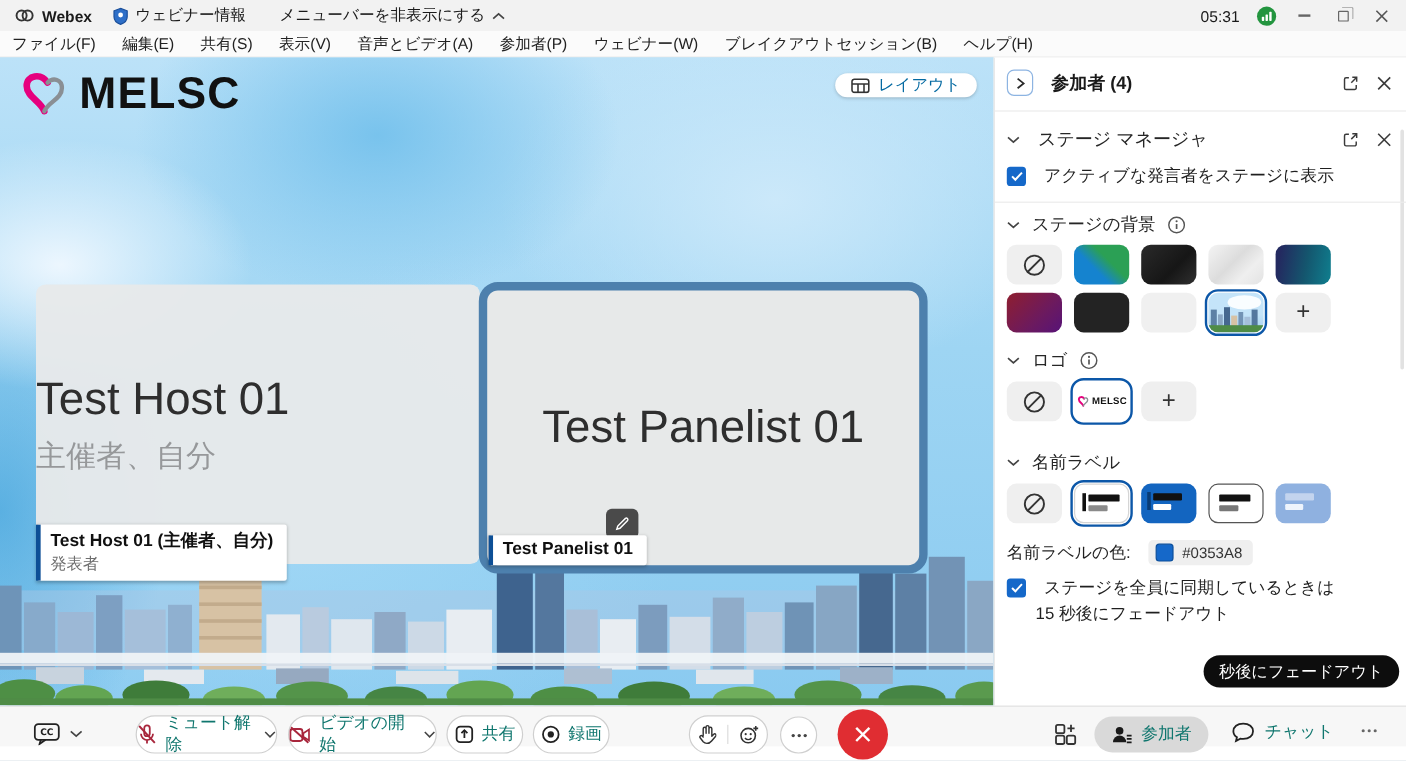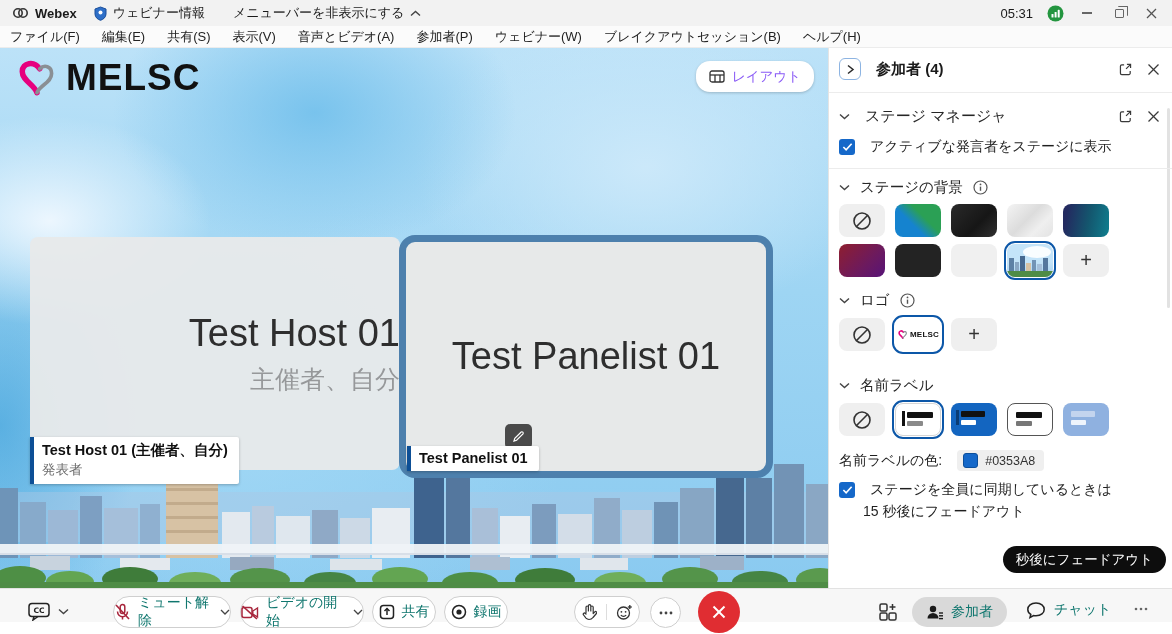--- a/index.html
+++ b/index.html
@@ -32,26 +32,26 @@
       radial-gradient(ellipse 330px 220px at 78% 22%, rgba(205,233,250,.95), rgba(205,233,250,0) 70%),
       radial-gradient(ellipse 260px 180px at 55% 45%, rgba(170,218,246,.9), rgba(170,218,246,0) 70%),
       radial-gradient(ellipse 200px 300px at 0% 70%, rgba(70,165,220,.75), rgba(70,165,220,0) 70%),
       radial-gradient(ellipse 420px 260px at 30% 75%, rgba(160,215,245,.85), rgba(160,215,245,0) 75%),
       linear-gradient(180deg,#bce2f8 0%,#9ed5f3 45%,#8acaf0 100%); }
   .skyline { position:absolute; left:0; bottom:0; }
 
   .brand { position:absolute; top:8px; left:14px; display:flex; align-items:center; gap:8px; }
   .brand-text { font-size:37px; font-weight:800; color:#111; letter-spacing:1px; }
 
-  .layout-btn { position:absolute; top:13px; right:14px; height:31px; background:#fff; border-radius:14px;
-                display:flex; align-items:center; gap:7px; padding:0 13px; font-size:13.5px; color:#8b5cf6;
+  .layout-btn { position:absolute; top:13px; right:14px; height:20px; background:#fff; border-radius:14px;
+                display:flex; align-items:center; gap:7px; padding:0 13px; font-size:13.5px; color:#0369a1;
                 box-shadow:0 1px 3px rgba(0,0,0,.2); cursor:default; }
 
   .tile-host { position:absolute; left:30px; top:189px; width:370px; height:233px; background:rgba(231,233,234,.96);
-               border-radius:8px; display:flex; flex-direction:column; align-items:flex-end; justify-content:center; gap:8px; }
+               border-radius:8px; display:flex; flex-direction:column; align-items:flex-start; justify-content:center; gap:8px; }
   .tile-name { font-size:38px; color:#2e2e2e; }
   .tile-sub { font-size:25px; color:#96989a; }
 
   .tile-panelist { position:absolute; left:399px; top:187px; width:374px; height:243px; background:#e7e9e9;
                    border:7px solid #4d80ad; border-radius:16px; display:flex; align-items:center; justify-content:center; }
 
   .name-label { position:absolute; background:#fff; border-left:4px solid #0d4f96; padding:4px 11px 5px 8px;
                 box-shadow:0 1px 3px rgba(0,0,0,.25); border-radius:0 2px 2px 0; }
   .name-label .l1 { font-size:14.5px; font-weight:bold; color:#101010; white-space:nowrap; }
   .name-label .l2 { font-size:13.5px; color:#6e6e6e; margin-top:1px; }

